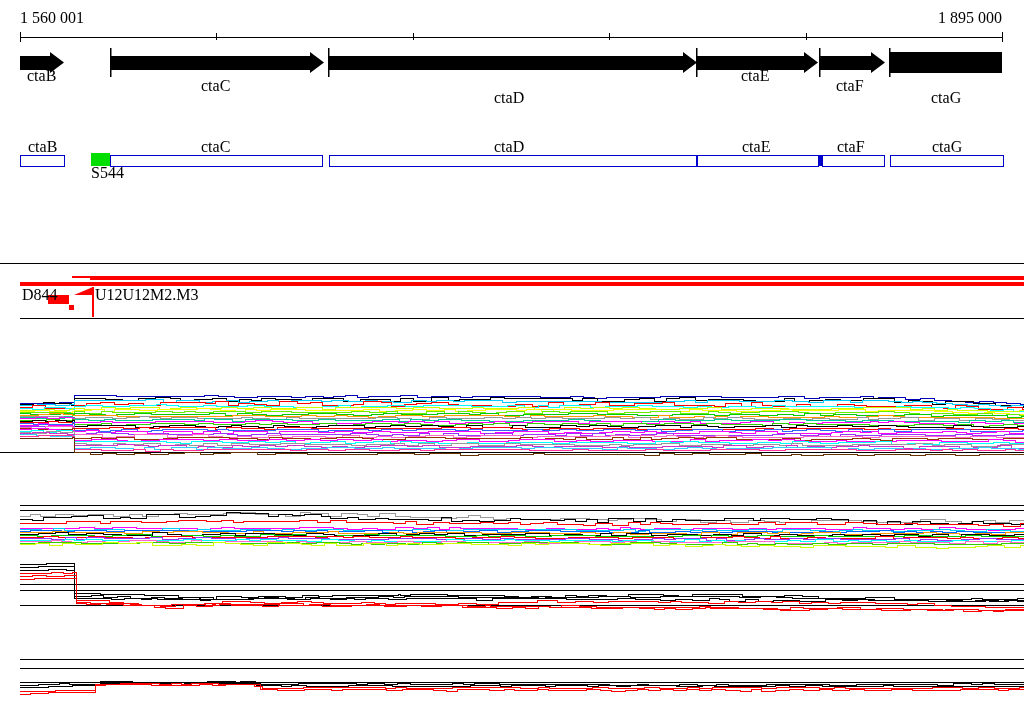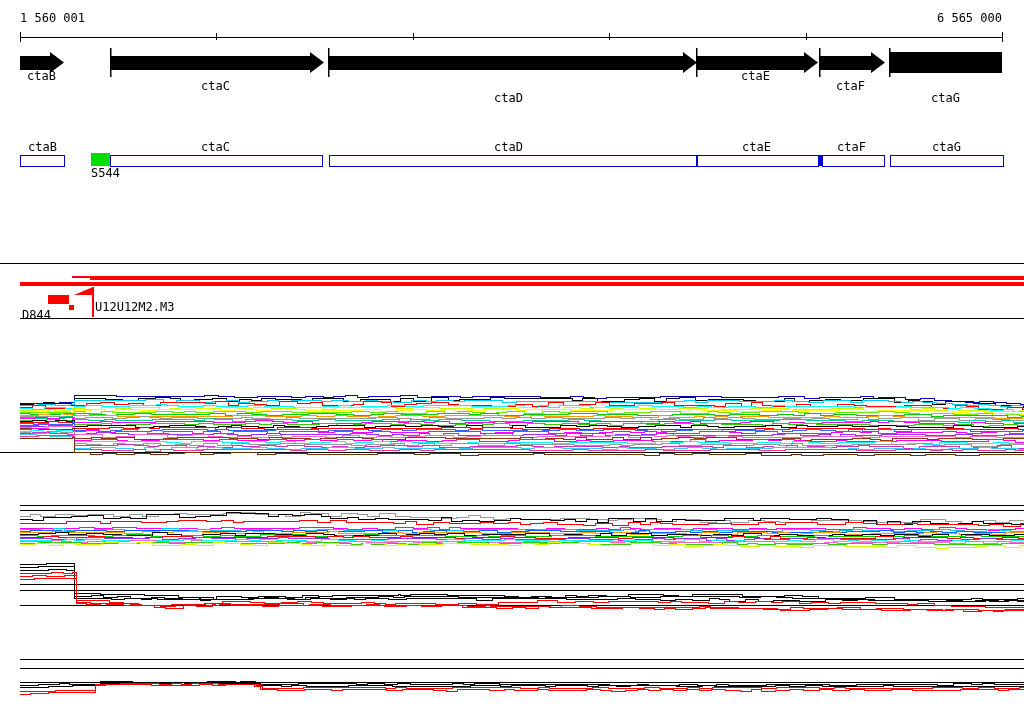--- a/index.html
+++ b/index.html
@@ -1,18 +1,18 @@
 <!DOCTYPE html>
 <html><head>
 <meta charset="utf-8">
 <style>
   html,body{margin:0;padding:0;background:#fff;}
   .stage{position:relative;width:1024px;height:714px;background:#ffffff;overflow:hidden;
          font-family:"DejaVu Sans Mono","Liberation Mono",monospace;}
-  .lbl{position:absolute;font-size:12px;line-height:12px;color:#000;white-space:pre;}
+  .lbl{position:absolute;font-size:16px;line-height:12px;color:#000;white-space:pre;font-family:Liberation Serif, serif;}
   svg{position:absolute;left:0;top:0;}
 </style>
 </head>
 <body>
 
 <div class="stage" id="stage">
   <svg id="gfx" width="1024" height="714" viewBox="0 0 1024 714">
       <line x1="20" y1="37" x2="1002" y2="37" stroke="#000" stroke-width="1" shape-rendering="crispEdges"></line>
       <line x1="20" y1="32" x2="20" y2="42" stroke="#000" stroke-width="1" shape-rendering="crispEdges"></line>
       <line x1="216" y1="33" x2="216" y2="40" stroke="#000" stroke-width="1" shape-rendering="crispEdges"></line>
@@ -106,24 +106,24 @@
       <path d="M20 579.0 H34 V578.9 H51 V578.8 H67 V578.3 H72 V578.0 H76 V603.3 H86 V604.8 H100 V603.5 H115 V603.6 H130 V604.9 H141 V605.3 H153 V605.6 H171 V604.3 H184 V604.7 H195 V604.0 H205 V605.8 H219 V604.2 H231 V605.4 H249 V605.4 H262 V606.1 H278 V605.5 H295 V605.0 H309 V604.8 H322 V606.4 H333 V606.5 H351 V605.1 H366 V605.3 H384 V606.9 H394 V606.0 H406 V605.7 H421 V606.2 H431 V606.3 H441 V605.8 H451 V605.9 H462 V607.2 H479 V607.7 H496 V608.1 H512 V607.1 H525 V608.1 H538 V606.4 H549 V607.4 H560 V607.7 H575 V607.0 H591 V608.7 H604 V608.0 H622 V607.6 H639 V608.1 H654 V609.2 H664 V608.0 H675 V609.3 H692 V608.3 H705 V607.9 H723 V608.8 H735 V608.2 H746 V608.3 H763 V609.7 H780 V610.0 H794 V610.0 H809 V609.5 H827 V608.6 H842 V609.9 H856 V609.8 H870 V609.3 H881 V610.5 H895 V610.7 H910 V609.9 H927 V610.0 H945 V609.9 H963 V611.1 H981 V610.4 H993 V611.2 H1003 V610.1 H1016 V610.3 H1024 V611.4" fill="none" stroke="#FF0000" stroke-width="1" shape-rendering="crispEdges"></path>
       <line x1="20" y1="659" x2="1024" y2="659" stroke="#000000" stroke-width="1" shape-rendering="crispEdges"></line>
       <line x1="20" y1="668" x2="1024" y2="668" stroke="#000000" stroke-width="1" shape-rendering="crispEdges"></line>
       <line x1="20" y1="682" x2="1024" y2="682" stroke="#000000" stroke-width="1" shape-rendering="crispEdges"></line>
       <path d="M20 685.0 H38 V684.9 H48 V684.9 H59 V683.8 H69 V684.4 H85 V684.4 H100 V681.3 H118 V681.5 H132 V682.2 H150 V682.6 H165 V682.0 H182 V682.2 H195 V682.6 H207 V681.9 H222 V681.8 H235 V682.1 H240 V681.4 H255 V683.2 H260 V684.1 H272 V684.0 H285 V684.0 H298 V683.4 H309 V683.3 H325 V683.4 H343 V683.9 H356 V684.4 H367 V683.7 H384 V684.3 H397 V683.8 H410 V684.0 H420 V684.2 H435 V684.7 H452 V683.6 H463 V684.5 H474 V683.6 H486 V683.9 H499 V684.4 H510 V684.2 H520 V684.3 H535 V684.5 H547 V684.1 H563 V684.9 H579 V684.3 H596 V684.5 H609 V685.1 H626 V685.2 H637 V684.9 H648 V685.3 H663 V685.4 H679 V684.3 H697 V685.8 H700 V685.3 H716 V684.2 H728 V685.5 H738 V685.2 H756 V685.1 H766 V684.0 H778 V684.1 H795 V684.1 H812 V684.6 H829 V685.1 H839 V685.2 H856 V684.8 H874 V684.6 H890 V684.9 H907 V684.4 H921 V684.8 H937 V685.0 H953 V683.4 H971 V684.1 H982 V683.8 H994 V684.7 H1007 V684.0 H1018 V684.3 H1024 V684.1" fill="none" stroke="#000000" stroke-width="1" shape-rendering="crispEdges"></path>
       <path d="M20 687.0 H38 V687.1 H48 V686.1 H61 V686.5 H72 V685.8 H85 V685.2 H100 V683.0 H118 V683.3 H135 V682.3 H147 V682.4 H160 V683.4 H170 V682.8 H184 V683.0 H202 V683.1 H218 V683.0 H230 V683.0 H240 V683.0 H256 V685.1 H265 V685.5 H281 V686.7 H291 V685.3 H306 V686.4 H318 V686.6 H331 V686.2 H348 V685.8 H366 V685.8 H378 V685.4 H392 V686.8 H409 V686.5 H425 V686.6 H443 V686.3 H455 V686.5 H470 V685.5 H485 V685.7 H500 V686.4 H511 V685.9 H529 V685.4 H545 V686.6 H555 V685.8 H570 V685.6 H587 V686.8 H598 V685.8 H616 V686.2 H630 V685.5 H648 V685.4 H661 V685.4 H676 V686.1 H686 V686.2 H702 V685.4 H714 V686.2 H731 V686.0 H747 V686.1 H762 V686.3 H775 V685.4 H789 V686.1 H805 V685.2 H822 V686.1 H832 V686.1 H846 V686.8 H856 V686.1 H866 V686.4 H883 V685.4 H893 V686.0 H911 V686.1 H923 V686.8 H939 V686.6 H951 V686.2 H961 V686.1 H974 V686.1 H989 V686.3 H999 V686.5 H1017 V686.4 H1024 V686.2" fill="none" stroke="#000000" stroke-width="1" shape-rendering="crispEdges"></path>
       <path d="M20 691.0 H37 V691.7 H55 V690.9 H70 V690.6 H80 V690.5 H95 V684.7 H110 V684.2 H120 V683.3 H131 V683.4 H149 V683.9 H159 V684.8 H171 V683.7 H181 V684.4 H191 V683.5 H203 V683.8 H218 V684.7 H234 V684.8 H240 V684.7 H254 V686.8 H262 V688.2 H276 V688.1 H292 V688.1 H303 V687.3 H320 V687.6 H333 V687.7 H347 V687.3 H357 V687.2 H374 V687.6 H385 V688.4 H395 V687.9 H406 V688.7 H420 V688.3 H438 V688.4 H452 V687.8 H469 V687.3 H479 V687.5 H495 V687.5 H507 V687.7 H520 V688.2 H538 V687.4 H549 V688.7 H564 V688.6 H580 V688.6 H592 V687.5 H608 V688.0 H619 V688.0 H633 V688.4 H644 V687.7 H659 V688.3 H669 V688.5 H687 V687.8 H699 V688.3 H712 V687.5 H723 V687.9 H738 V687.4 H749 V687.5 H761 V688.2 H776 V687.6 H788 V687.3 H806 V687.6 H819 V688.4 H834 V687.5 H845 V688.5 H861 V688.6 H878 V688.8 H892 V688.4 H904 V688.0 H916 V688.4 H932 V687.9 H950 V687.7 H962 V688.0 H978 V687.8 H994 V688.4 H1006 V688.7 H1019 V687.8 H1024 V687.5" fill="none" stroke="#FF0000" stroke-width="1" shape-rendering="crispEdges"></path>
       <path d="M20 694.0 H30 V693.7 H48 V692.4 H60 V692.5 H75 V692.0 H80 V692.9 H95 V685.2 H105 V684.1 H118 V684.8 H134 V684.7 H151 V685.9 H166 V685.6 H183 V685.9 H199 V684.8 H212 V685.0 H225 V684.8 H241 V684.3 H245 V684.4 H260 V689.4 H265 V689.1 H277 V690.0 H292 V690.9 H304 V689.7 H314 V689.2 H331 V690.5 H342 V689.5 H359 V689.4 H370 V689.4 H386 V690.9 H402 V689.3 H415 V689.3 H433 V690.7 H446 V691.0 H457 V689.9 H471 V689.1 H489 V690.3 H504 V689.2 H514 V690.6 H525 V690.5 H537 V689.1 H548 V690.7 H560 V690.1 H573 V690.8 H586 V689.9 H600 V690.8 H611 V691.0 H625 V690.5 H637 V689.4 H648 V690.5 H660 V689.6 H673 V690.7 H686 V689.7 H699 V690.7 H711 V689.6 H725 V690.1 H740 V691.0 H751 V689.1 H761 V691.0 H775 V690.3 H789 V689.2 H803 V690.4 H819 V689.2 H832 V690.4 H849 V689.0 H864 V690.5 H877 V690.9 H891 V689.7 H902 V689.2 H912 V690.8 H926 V690.0 H939 V690.4 H950 V690.4 H960 V689.4 H970 V689.7 H985 V689.4 H998 V690.6 H1008 V689.3 H1024 V689.0" fill="none" stroke="#FF0000" stroke-width="1" shape-rendering="crispEdges"></path>
     </svg>
   <span class="lbl" style="left:20px;top:12px">1 560 001</span>
-  <span class="lbl" style="right:22px;top:12px">6 565 000</span>
+  <span class="lbl" style="right:22px;top:12px">1 895 000</span>
   <span class="lbl" id="probe-lbl" style="left: 91px; top: 167px;">S544</span>
-  <span class="lbl" id="d844-lbl" style="left: 22px; top: 309px;">D844</span>
-  <span class="lbl" id="u12-lbl" style="left: 95px; top: 289px; margin-top: 12px;">U12U12M2.M3</span>
+  <span class="lbl" id="d844-lbl" style="left: 22px; top: 289px;">D844</span>
+  <span class="lbl" id="u12-lbl" style="left: 95px; top: 289px;">U12U12M2.M3</span>
 <span class="lbl" style="left: 27px; top: 70px;">ctaB</span>
     <span class="lbl" style="left: 28px; top: 141px;">ctaB</span>
     <span class="lbl" style="left: 201px; top: 80px;">ctaC</span>
     <span class="lbl" style="left: 201px; top: 141px;">ctaC</span>
     <span class="lbl" style="left: 494px; top: 92px;">ctaD</span>
     <span class="lbl" style="left: 494px; top: 141px;">ctaD</span>
     <span class="lbl" style="left: 741px; top: 70px;">ctaE</span>
     <span class="lbl" style="left: 742px; top: 141px;">ctaE</span>
     <span class="lbl" style="left: 836px; top: 80px;">ctaF</span>
     <span class="lbl" style="left: 837px; top: 141px;">ctaF</span>

